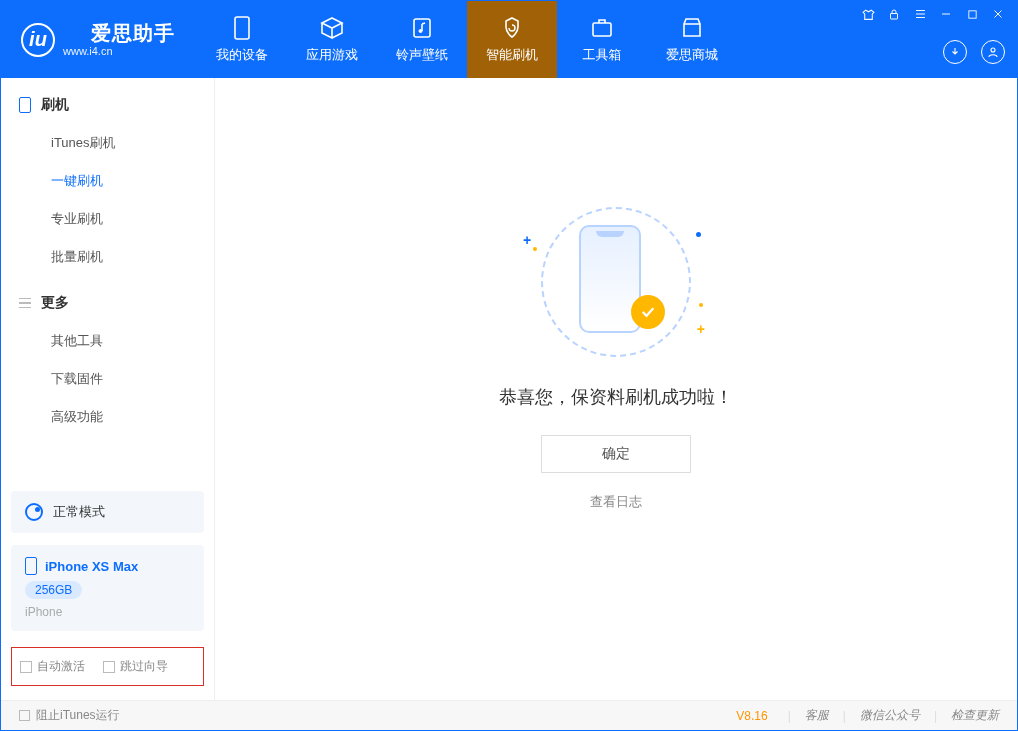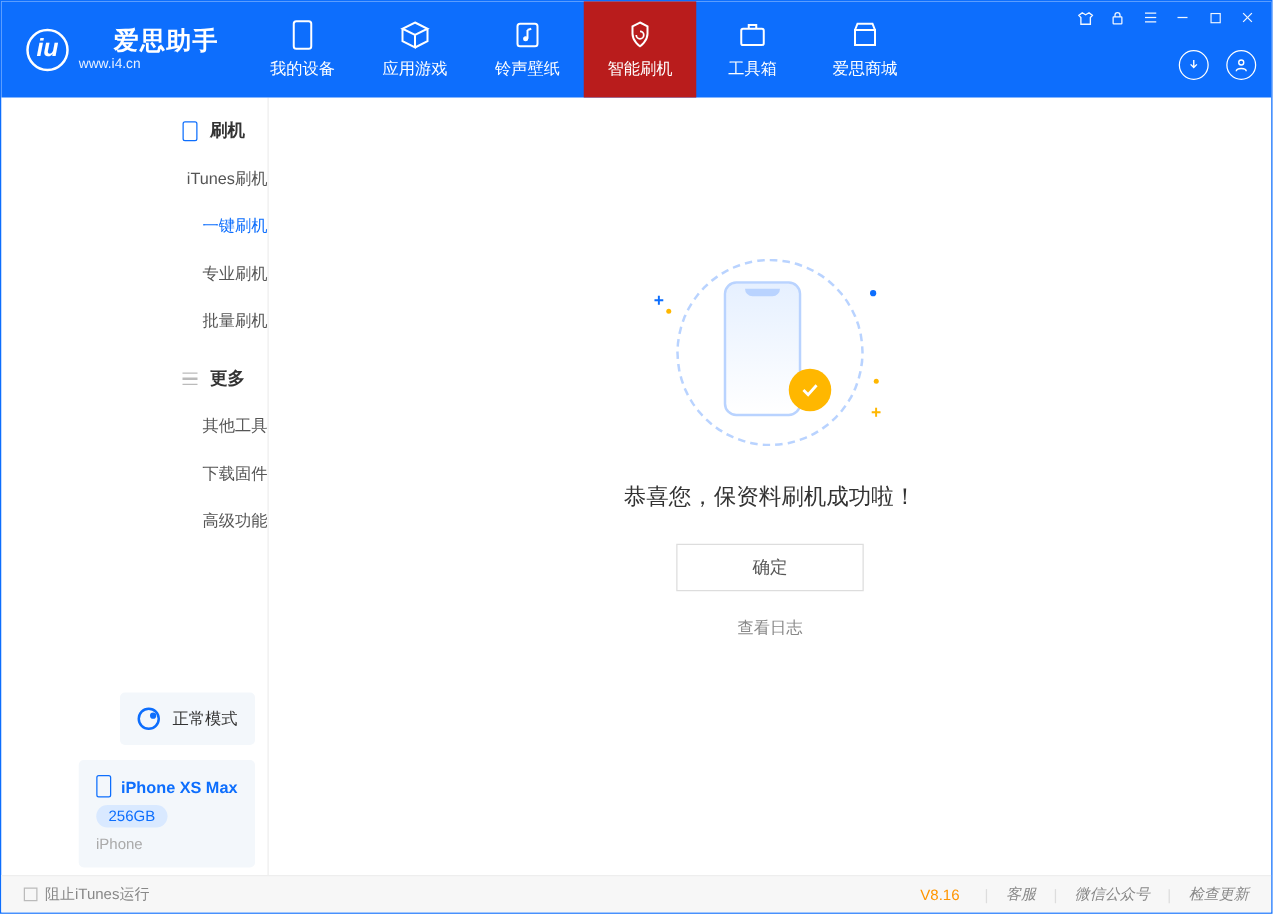--- a/index.html
+++ b/index.html
@@ -8,33 +8,33 @@
     
     .header { background: #0d6efd; height: 77px; display: flex; align-items: stretch; color: #fff; position: relative; }
     .logo { display: flex; align-items: center; gap: 8px; padding: 0 22px 0 20px; }
     .logo-mark { width: 34px; height: 34px; border: 2px solid #fff; border-radius: 50%; display: flex; align-items: center; justify-content: center; font-weight: 700; font-size: 20px; font-style: italic; }
     .logo-text { display: flex; flex-direction: column; line-height: 1; }
     .logo-text .cn { font-size: 20px; font-weight: 700; letter-spacing: 1px; margin-left: 28px; }
     .logo-text .url { font-size: 11px; margin-top: 3px; opacity: .9; }
 
     .nav { display: flex; }
     .nav-item { width: 90px; display: flex; flex-direction: column; align-items: center; justify-content: center; gap: 6px; font-size: 13px; cursor: pointer; }
-    .nav-item.active { background: #b91c1c; }
+    .nav-item.active { background: #a16207; }
     .nav-item .ico { width: 24px; height: 24px; display: flex; align-items: center; justify-content: center; }
     .nav-item svg { stroke: #fff; fill: none; }
 
     .header-right { position: absolute; right: 12px; top: 0; height: 100%; display: flex; flex-direction: column; justify-content: space-between; align-items: flex-end; padding: 6px 0 14px; }
     .win-controls { display: flex; gap: 12px; font-size: 12px; color: #fff; }
     .win-controls span { cursor: pointer; opacity: .95; display: inline-flex; align-items: center; justify-content: center; width: 14px; height: 14px; }
     .acct { display: flex; gap: 14px; align-items: center; }
     .acct .circ { width: 24px; height: 24px; border: 1.8px solid #fff; border-radius: 50%; display: flex; align-items: center; justify-content: center; font-size: 13px; cursor: pointer; }
 
     
     .body { flex: 1; display: flex; min-height: 0; }
-    .sidebar { width: 214px; border-right: 1px solid #eee; display: flex; flex-direction: column; align-items: flex-end; }
+    .sidebar { width: 214px; border-right: 1px solid #eee; display: flex; flex-direction: column; }
     .side-section-hdr { display: flex; align-items: center; gap: 10px; padding: 18px 18px 10px; font-size: 14px; color: #333; font-weight: 600; }
     .side-section-hdr .sq { width: 12px; height: 16px; border: 1.5px solid #0d6efd; border-radius: 2px; }
     .side-section-hdr .lines { width: 12px; display: flex; flex-direction: column; gap: 3px; }
     .side-section-hdr .lines span { height: 1.5px; background: #bbb; }
     .side-item { padding: 10px 0 10px 50px; font-size: 13px; color: #555; cursor: pointer; }
     .side-item.active { color: #0d6efd; }
 
     .sidebar-spacer { flex: 1; }
 
     .mode-card, .dev-card { margin: 6px 10px; background: #f3f7fb; border-radius: 4px; padding: 12px 14px; font-size: 13px; color: #333; }
@@ -232,20 +232,30 @@
 
     <div class="dev-card">
       <div class="row1">
         <span class="phone-ico"></span>
         <span>iPhone XS Max</span>
       </div>
       <span class="badge">256GB</span>
       <span class="sub">iPhone</span>
     </div>
 
+    <div class="check-strip">
+      <label class="cb">
+        <span class="box"></span>
+        <span>自动激活</span>
+      </label>
+      <label class="cb">
+        <span class="box"></span>
+        <span>跳过向导</span>
+      </label>
+    </div>
   </div>
 
   <div class="main">
     <div class="illus">
       <div class="ring big"></div>
       <div class="ring sm"></div>
       <div class="ring sm2"></div>
       <div class="ring sm3"></div>
       <div class="plus p1">+</div>
       <div class="plus p2">+</div>

